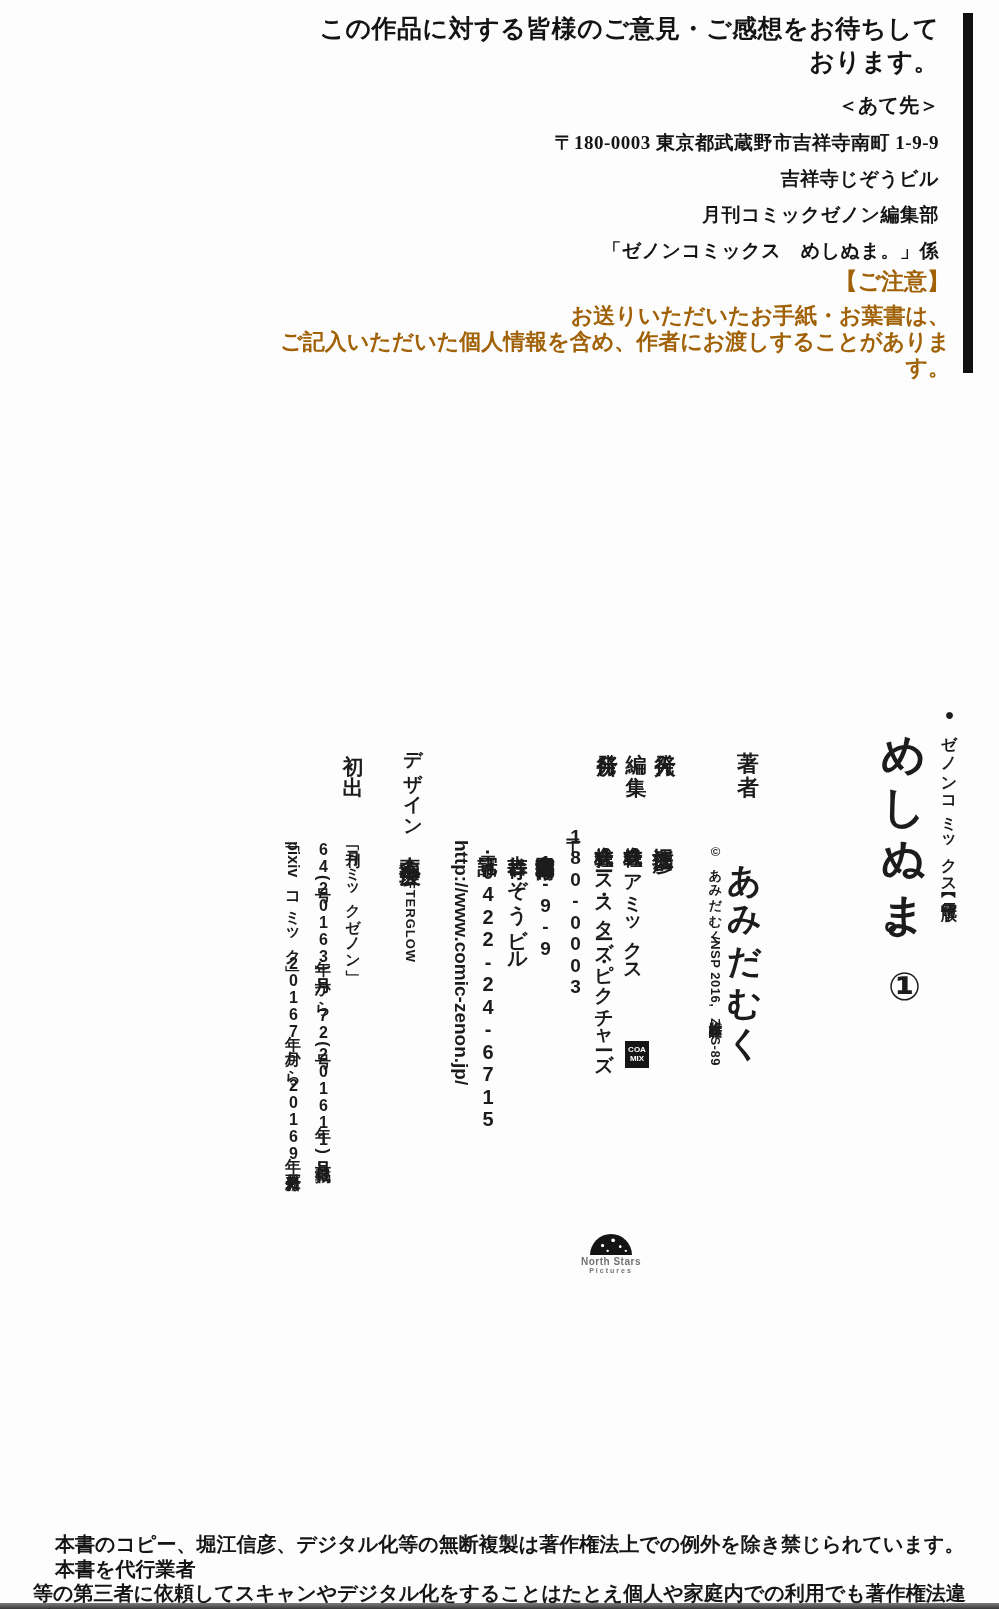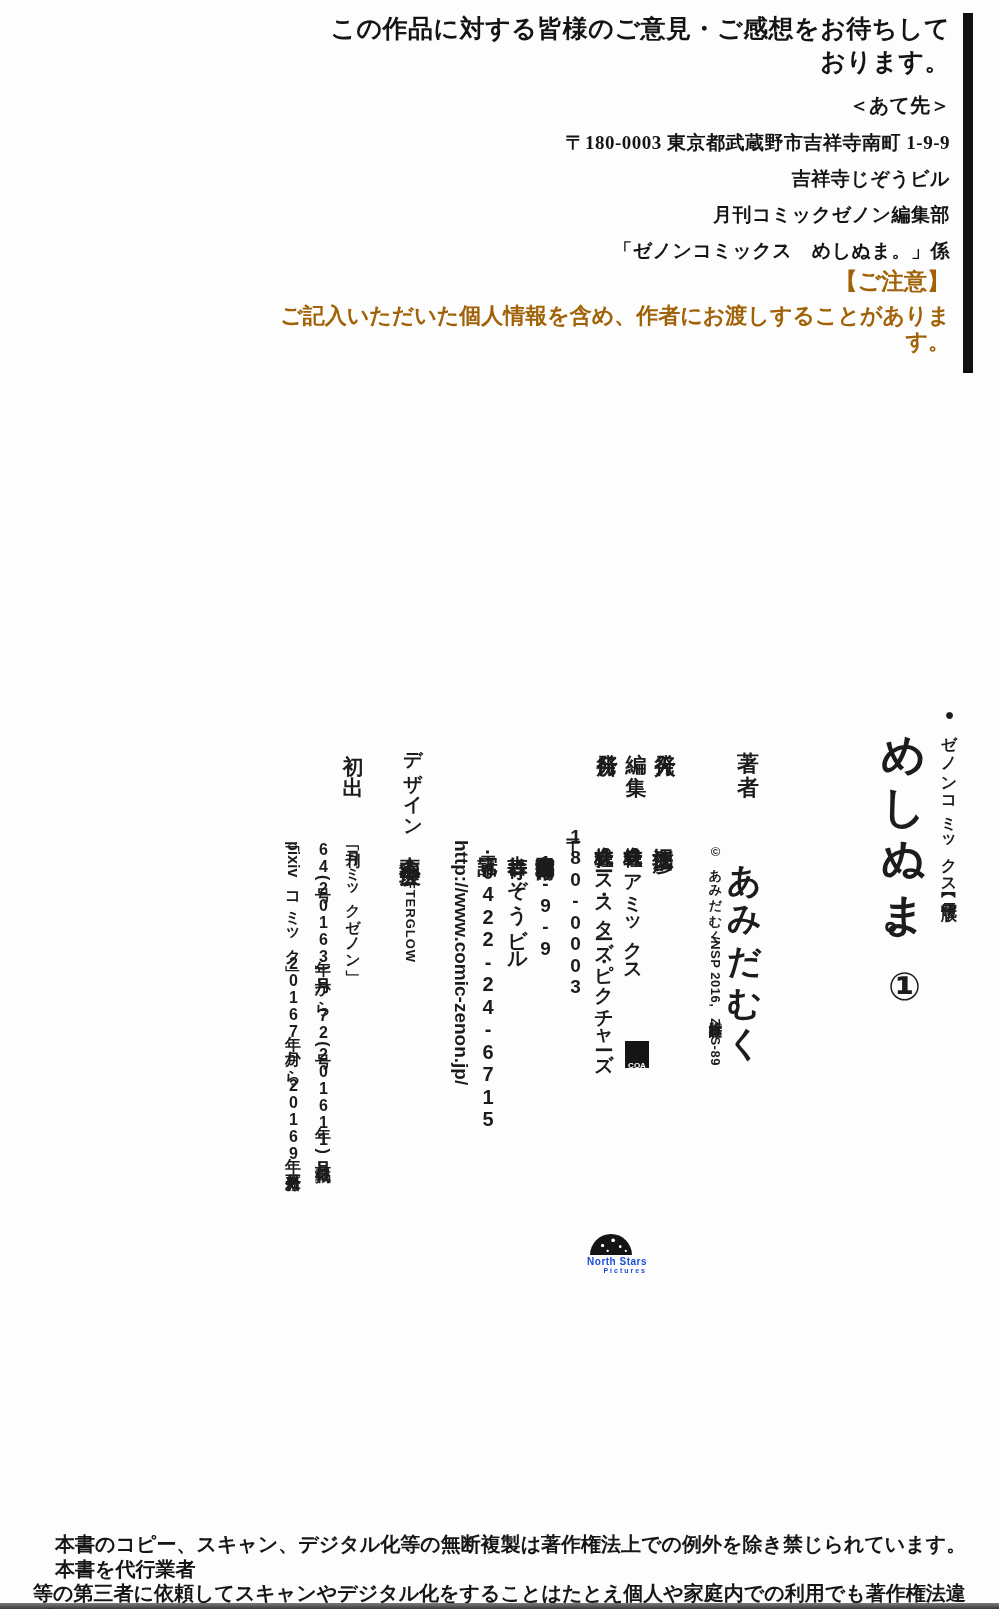--- a/index.html
+++ b/index.html
@@ -5,21 +5,21 @@
   html,body{margin:0;padding:0;}
   body{background:#e8e8e8;}
   #page{
     position:relative; width:999px; height:1609px;
     background:#fdfdfd; overflow:hidden;
     font-family:"Liberation Sans","DejaVu Sans",sans-serif;
     color:#1a1a1a;
   }
   
   .top-block{
-    position:absolute; top:12px; right:49px; width:640px;
+    position:absolute; top:12px; right:60px; width:640px;
     text-align:right;
     font-family:"Liberation Serif","DejaVu Serif",serif;
     color:#141414;
   }
   .feedback{font-size:25px; font-weight:600; letter-spacing:.5px; margin-bottom:14px;}
   .atesaki{font-size:20px; font-weight:700; margin-bottom:6px;}
   .addr-line{font-size:19px; font-weight:700; line-height:36px; letter-spacing:.5px;}
   .notice-block{
     position:absolute; top:266px; right:49px; width:700px; text-align:right;
     font-family:"Liberation Serif","DejaVu Serif",serif; color:#a16207;
@@ -60,23 +60,23 @@
   .designer{left:400px; top:840px; font-size:21px; font-weight:600; letter-spacing:.5px;}
   .lab-firstpub{left:343px; top:737px;}
   .fp1{left:346px; top:841px; font-size:15px; font-weight:600;}
   .fp2{left:315px; top:841px; font-size:16px; font-weight:600;}
   .fp3{left:285px; top:841px; font-size:16px; font-weight:600;}
   
   .coamix{
     position:absolute; left:625px; top:1041px; width:24px; height:27px;
     background:#151515; color:#fff; text-align:center;
     font-size:8px; font-weight:700; line-height:9px; letter-spacing:0;
-    padding-top:20px; box-sizing:border-box;
+    padding-top:4px; box-sizing:border-box;
   }
-  .nslogo{position:absolute; left:575px; top:1234px; width:72px; text-align:right; color:#1d4ed8;}
+  .nslogo{position:absolute; left:575px; top:1234px; width:72px; text-align:center; color:#737373;}
   .nslogo .dome{
     width:42px; height:21px; margin:0 auto;
     border-radius:21px 21px 0 0;
     background:
       radial-gradient(circle at 30% 55%, #ffffff 1.2px, transparent 2px),
       radial-gradient(circle at 55% 30%, #ffffff 1.4px, transparent 2.2px),
       radial-gradient(circle at 72% 60%, #ffffff 1px, transparent 1.7px),
       radial-gradient(circle at 42% 80%, #ffffff .8px, transparent 1.5px),
       radial-gradient(circle at 85% 80%, #ffffff .8px, transparent 1.4px),
       #141414;
@@ -103,20 +103,21 @@
   <div class="top-block">
     <div class="feedback">この作品に対する皆様のご意見・ご感想をお待ちしております。</div>
     <div class="atesaki">＜あて先＞</div>
     <div class="addr-line">〒180-0003 東京都武蔵野市吉祥寺南町 1-9-9</div>
     <div class="addr-line">吉祥寺じぞうビル</div>
     <div class="addr-line">月刊コミックゼノン編集部</div>
     <div class="addr-line">「ゼノンコミックス　めしぬま。」係</div>
   </div>
   <div class="notice-block">
     <div class="notice-head">【ご注意】</div>
+    <div class="notice-line">お送りいただいたお手紙・お葉書は、</div>
     <div class="notice-line">ご記入いただいた個人情報を含め、作者にお渡しすることがあります。</div>
   </div>
   <div class="top-rule"></div>
 
   <div class="vcol series">●ゼノンコミックス【電子版】</div>
   <div class="vcol title"><span>めしぬま。</span><span class="vol up">①</span></div>
 
   <div class="vcol vlabel lab-author">著　者</div>
   <div class="vcol author">あみだむく</div>
   <div class="vcol copyright"><span class="up">©</span><span>あみだむく/NSP 2016, 版権許諾証 ZCS-89</span></div>
@@ -147,19 +148,19 @@
 
   <div class="vcol vlabel lab-design">デザイン</div>
   <div class="vcol designer"><span>森本 沙央理</span><span>　</span><span class="sm">AFTERGLOW</span></div>
 
   <div class="vcol vlabel lab-firstpub">初　出</div>
   <div class="vcol fp1"><span>「月刊コミックゼノン」</span></div>
   <div class="vcol fp2"><span class="up">64</span><span>号(</span><span class="up">2016</span><span>年</span><span class="up">3</span><span>月号)から</span><span class="up">72</span><span>号(</span><span class="up">2016</span><span>年</span><span class="up">11</span><span>月号)掲載</span></div>
   <div class="vcol fp3"><span>「pixiv コミック」</span><span class="up">2016</span><span>年</span><span class="up">7</span><span>月から</span><span class="up">2016</span><span>年</span><span class="up">9</span><span>月更新分</span></div>
 
   <div class="legal">
-    <div class="ind1">本書のコピー、スキャン、デジタル化等の無断複製は著作権法上での例外を除き禁じられています。本書を代行業者</div>
+    <div class="ind1">本書のコピー、堀江信彦、デジタル化等の無断複製は著作権法上での例外を除き禁じられています。本書を代行業者</div>
     <div>等の第三者に依頼してスキャンやデジタル化をすることはたとえ個人や家庭内での利用でも著作権法違反です。</div>
 
   </div>
 
   <div class="bottom-smudge"></div>
 </div>
 
 </body></html>

